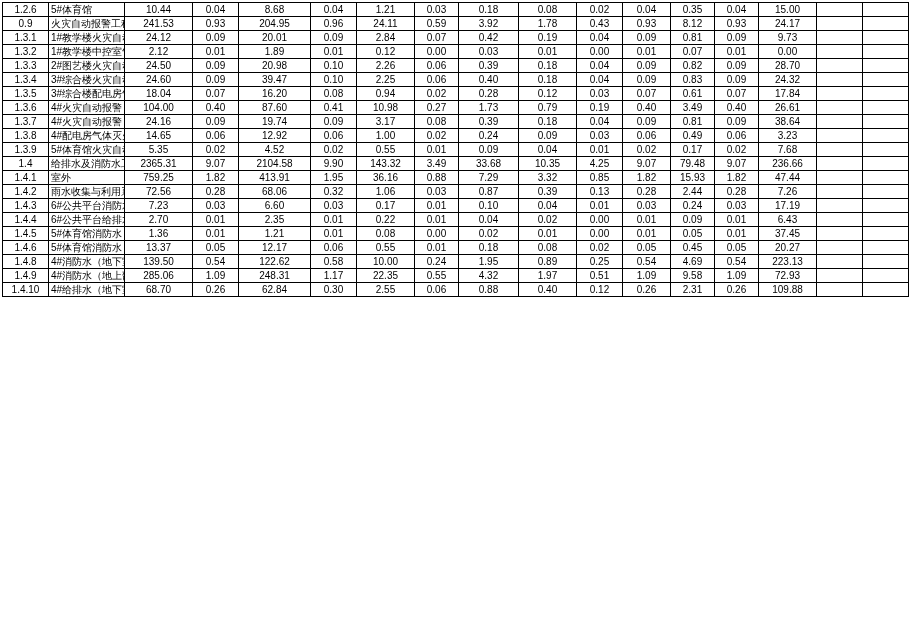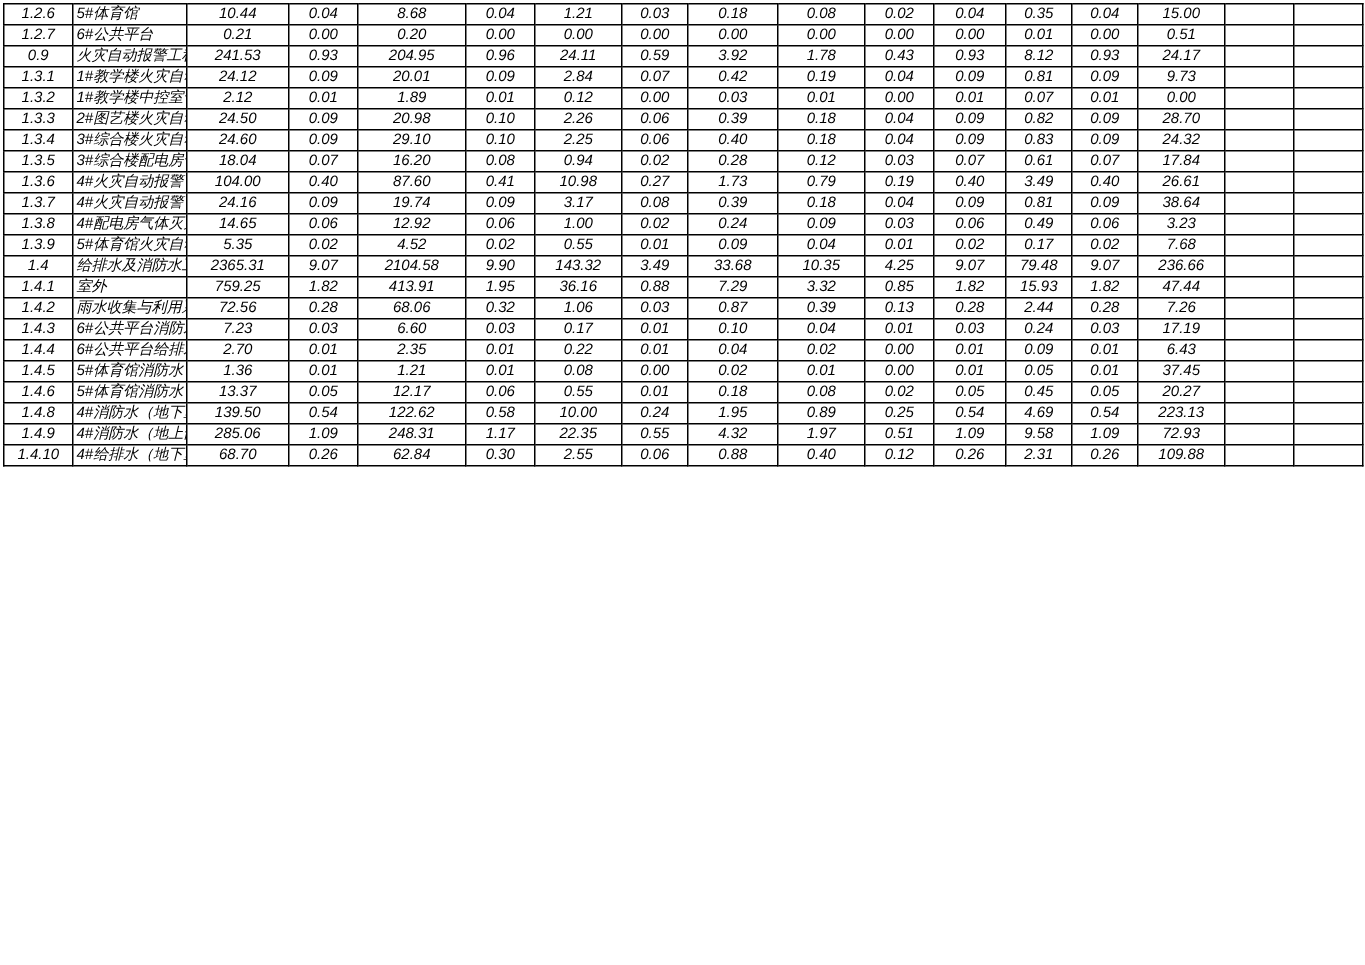--- a/index.html
+++ b/index.html
@@ -11,21 +11,20 @@
     font-family: "Liberation Sans", sans-serif;
     width: 910px;
     height: 643px;
     overflow: hidden;
   }
   #sheet {
     width: 822px;
     height: 643px;
     box-sizing: border-box;
     padding: 2px 2px 0 2px;
-    font-style: italic;
   }
   table.grid {
     border-collapse: collapse;
     table-layout: fixed;
     width: 906px;
     margin: 0;
   }
   table.grid td {
     border: 1px solid #000000;
     font-size: 10px;
@@ -111,39 +110,20 @@
           <td class="c-num">0.08</td>
           <td class="c-num">0.02</td>
           <td class="c-num">0.04</td>
           <td class="c-num">0.35</td>
           <td class="c-num">0.04</td>
           <td class="c-num">15.00</td>
           <td class="c-blank"></td>
           <td class="c-blank"></td>
         </tr>
         <tr>
-          <td class="c-code">1.2.7</td>
-          <td class="c-name">6#公共平台</td>
-          <td class="c-num">0.21</td>
-          <td class="c-num">0.00</td>
-          <td class="c-num">0.20</td>
-          <td class="c-num">0.00</td>
-          <td class="c-num">0.00</td>
-          <td class="c-num">0.00</td>
-          <td class="c-num">0.00</td>
-          <td class="c-num">0.00</td>
-          <td class="c-num">0.00</td>
-          <td class="c-num">0.00</td>
-          <td class="c-num">0.01</td>
-          <td class="c-num">0.00</td>
-          <td class="c-num">0.51</td>
-          <td class="c-blank"></td>
-          <td class="c-blank"></td>
-        </tr>
-        <tr>
           <td class="c-code">0.9</td>
           <td class="c-name">火灾自动报警工程</td>
           <td class="c-num">241.53</td>
           <td class="c-num">0.93</td>
           <td class="c-num">204.95</td>
           <td class="c-num">0.96</td>
           <td class="c-num">24.11</td>
           <td class="c-num">0.59</td>
           <td class="c-num">3.92</td>
           <td class="c-num">1.78</td>
@@ -210,21 +190,21 @@
           <td class="c-num">0.09</td>
           <td class="c-num">28.70</td>
           <td class="c-blank"></td>
           <td class="c-blank"></td>
         </tr>
         <tr>
           <td class="c-code">1.3.4</td>
           <td class="c-name">3#综合楼火灾自动报警</td>
           <td class="c-num">24.60</td>
           <td class="c-num">0.09</td>
-          <td class="c-num">29.10</td>
+          <td class="c-num">39.47</td>
           <td class="c-num">0.10</td>
           <td class="c-num">2.25</td>
           <td class="c-num">0.06</td>
           <td class="c-num">0.40</td>
           <td class="c-num">0.18</td>
           <td class="c-num">0.04</td>
           <td class="c-num">0.09</td>
           <td class="c-num">0.83</td>
           <td class="c-num">0.09</td>
           <td class="c-num">24.32</td>

